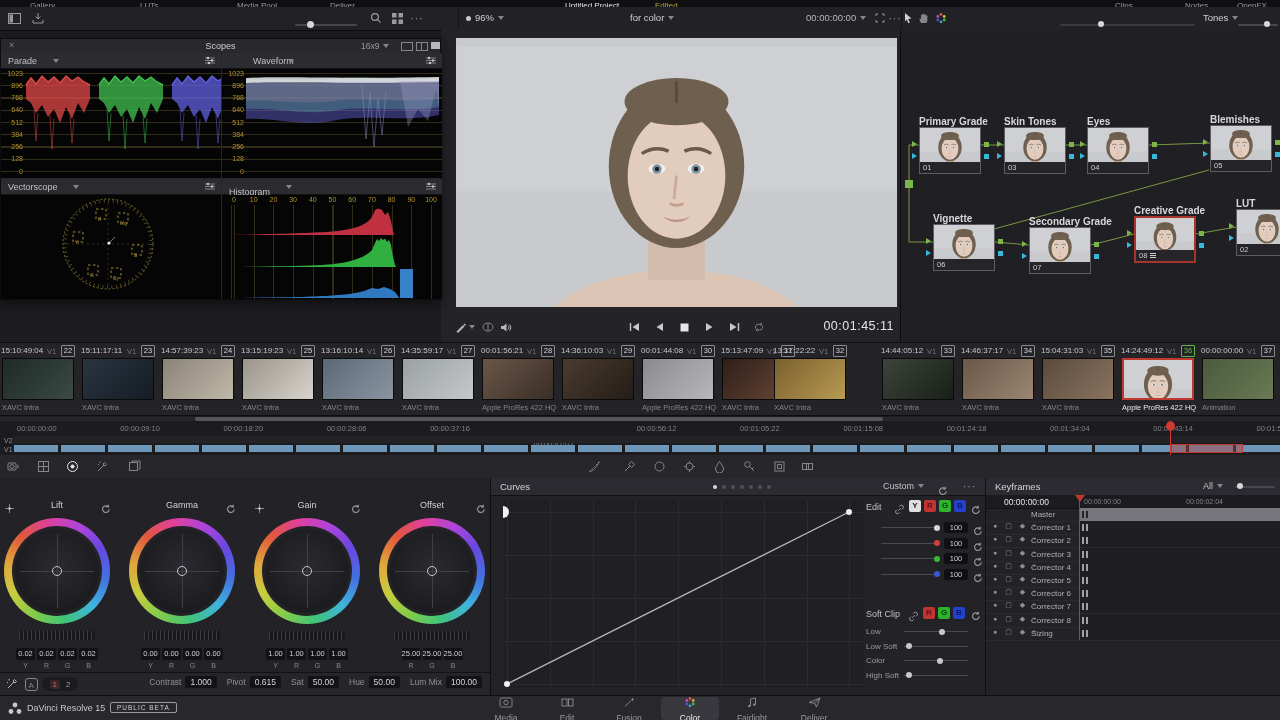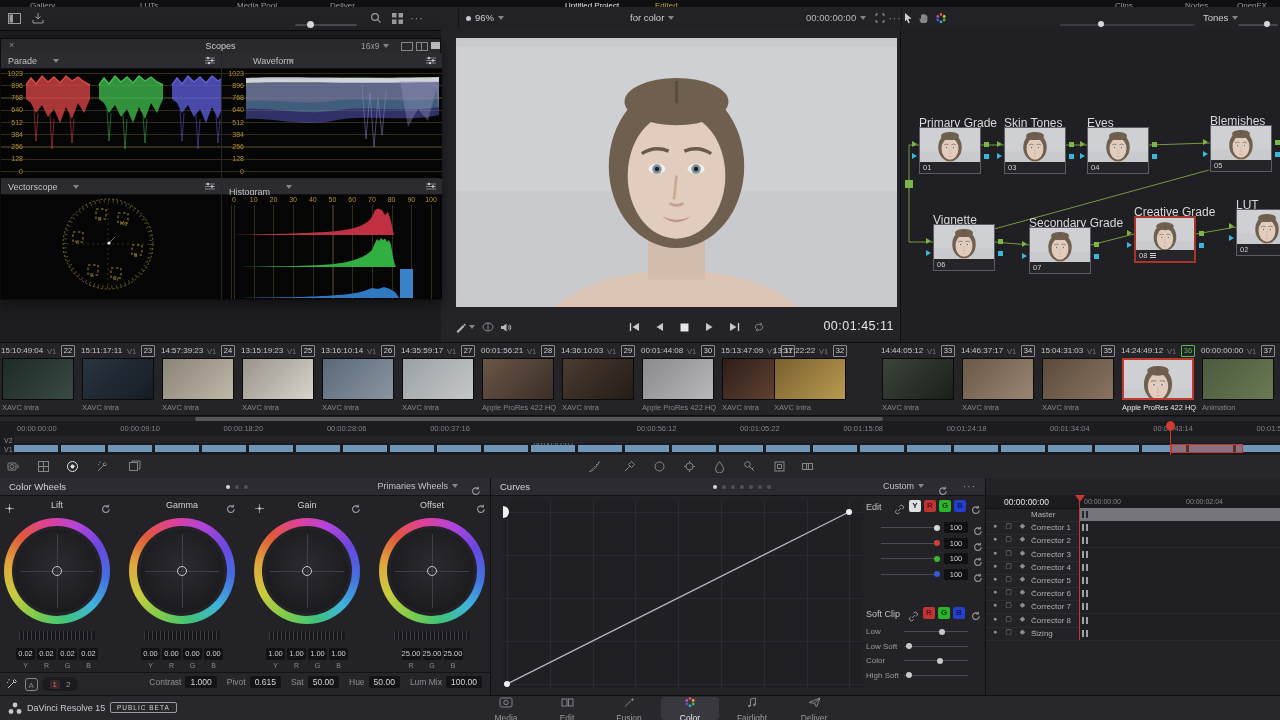--- a/index.html
+++ b/index.html
@@ -28,21 +28,21 @@
   
   #viewerpanel{left:441px;top:30px;width:459px;height:312px;background:#232328;}
   #vimage{position:absolute;left:15px;top:8px;width:441px;height:269px;background:#c9cacd;overflow:hidden;}
   #vimage svg{width:100%;height:100%;display:block;}
   #transport{position:absolute;left:0;top:282px;width:459px;height:30px;}
   .tr-ic{position:absolute;top:8px;width:14px;height:14px;color:#9a9a9e;display:flex;align-items:center;justify-content:center;}
   #v-tc{position:absolute;right:6px;top:7px;font-size:12.5px;letter-spacing:.5px;color:#e4e4e8;}
   
   #nodegraph{left:900px;top:30px;width:380px;height:312px;background:#1f1f24;border-left:1px solid #0e0e10;overflow:hidden;}
   .node{position:absolute;width:62px;}
-  .node-label{position:absolute;left:0;top:-11px;font-size:12px;color:#d8d8dc;white-space:nowrap;}
+  .node-label{position:absolute;left:0;top:-11px;font-size:10px;color:#d8d8dc;white-space:nowrap;font-weight:bold;}
   .node-box{position:absolute;left:0;top:0;width:62px;height:47px;background:#2a2a2f;border:1px solid #5c5c62;box-sizing:border-box;}
   .node-box.sel{border:2px solid #a8352c;}
   .node-thumb{position:absolute;left:0;top:0;right:0;height:34px;overflow:hidden;background:#c9cacd;}
   .node-thumb svg{width:100%;height:100%;display:block;}
   .node-strip{position:absolute;left:0;right:0;bottom:0;height:11px;background:#242429;font-size:7.5px;color:#cfcfd3;padding-left:3px;display:flex;align-items:center;gap:3px;}
   .ntri{position:absolute;width:0;height:0;border-top:3px solid transparent;border-bottom:3px solid transparent;border-left:5px solid #7ab648;left:-7px;}
   .ntri.cy{border-left-color:#38b8d8;}
   .nsq{position:absolute;width:5px;height:5px;background:#7ab648;right:-8px;}
   .nsq.cy{background:#38b8d8;}
   
@@ -816,33 +816,20 @@
       </div>
       <div class="pb-ic" style="left: 799px;">
         <svg width="13" height="13" viewBox="0 0 13 13" fill="none" stroke="currentColor">
           <rect x="1.5" y="3.5" width="6" height="6"></rect>
           <rect x="5.5" y="3.5" width="6" height="6"></rect>
         </svg>
       </div>
     </div>
 
   <div class="lpanel" style="left:0;width:490px;">
-    <div class="lp-hdr">
-      <span class="lp-title">Color Wheels</span>
-      <div class="pagedots" style="left:226px;">
-          <i class="on"></i>
-          <i></i>
-          <i></i>
-        </div>
-      <span class="dd" style="right:32px;"><span>Primaries Wheels</span><i class="caret"></i></span>
-      <span class="rst" style="right:9px;top:4px;"><svg width="10" height="10" viewBox="0 0 10 10">
-            <path d="M8.2 5.2 a3.3 3.3 0 1 1-1.1-2.5" fill="none" stroke="#9a9aa0" stroke-width="1.1"></path>
-            <path d="M7.3 0.8 v2.1 h-2.1" fill="none" stroke="#9a9aa0" stroke-width="1.1"></path>
-          </svg></span>
-    </div>
     <div id="wheels-layer">
         <div class="wheel-name" style="left: 17px;">Lift</div>
         <div class="rst" style="left: 101px; top: 22px;"><svg width="10" height="10" viewBox="0 0 10 10">
             <path d="M8.2 5.2 a3.3 3.3 0 1 1-1.1-2.5" fill="none" stroke="#9a9aa0" stroke-width="1.1"></path>
             <path d="M7.3 0.8 v2.1 h-2.1" fill="none" stroke="#9a9aa0" stroke-width="1.1"></path>
           </svg></div>
         <div style="position: absolute; left: 4px; top: 22px; width: 11px; height: 11px;"><svg width="11" height="11" viewBox="0 0 11 11">
             <path d="M5.5 1 v9 M1 5.5 h9" stroke="#85858a"></path>
             <circle cx="5.5" cy="5.5" r="1.3" fill="#c8c8cc"></circle>
           </svg></div>
@@ -1058,20 +1045,27 @@
         <div class="softlb" style="left: 0px; top: 156px;">Color</div>
         <div class="ch-line" style="left: 38px; top: 160px; width: 64px;"></div>
         <div class="ch-knob" style="left: 71px; top: 157.5px; background: rgb(200, 200, 204);"></div>
         <div class="softlb" style="left: 0px; top: 170.5px;">High Soft</div>
         <div class="ch-line" style="left: 38px; top: 174.5px; width: 64px;"></div>
         <div class="ch-knob" style="left: 39.8px; top: 172px; background: rgb(200, 200, 204);"></div>
       </div>
   </div>
 
   <div class="lpanel" style="left:985px;width:295px;border-left:1px solid #101013;">
+    <div class="lp-hdr">
+      <span class="lp-title">Keyframes</span>
+      <span class="dd" style="right:58px;"><span>All</span><i class="caret"></i></span>
+      <div class="slider" style="right:6px;top:8px;width:40px;">
+          <div class="knob" style="left:2px;width:6px;height:6px;"></div>
+        </div>
+    </div>
     <div id="kf-subhdr">
       <span style="position:absolute;left:18px;top:2px;font-size:8.5px;color:#e4e4e8;">00:00:00:00</span>
       <span style="position:absolute;left:98px;top:2.5px;font-size:7px;color:#85858a;">00:00:00:00</span>
       <span style="position:absolute;left:200px;top:2.5px;font-size:7px;color:#85858a;">00:00:02:04</span>
     </div>
     <div id="kf-rows">
         <div class="kf-row" style="top: 30px;">
           <div class="kf-track" style="background: rgb(118, 118, 124);">
             <div class="kf-bars" style="left: 3px; top: 3px; background: linear-gradient(90deg, rgb(38, 38, 42) 0px, rgb(38, 38, 42) 2px, transparent 2px, transparent 4px, rgb(38, 38, 42) 4px, rgb(38, 38, 42) 6px, transparent 6px);"></div>
           </div>

